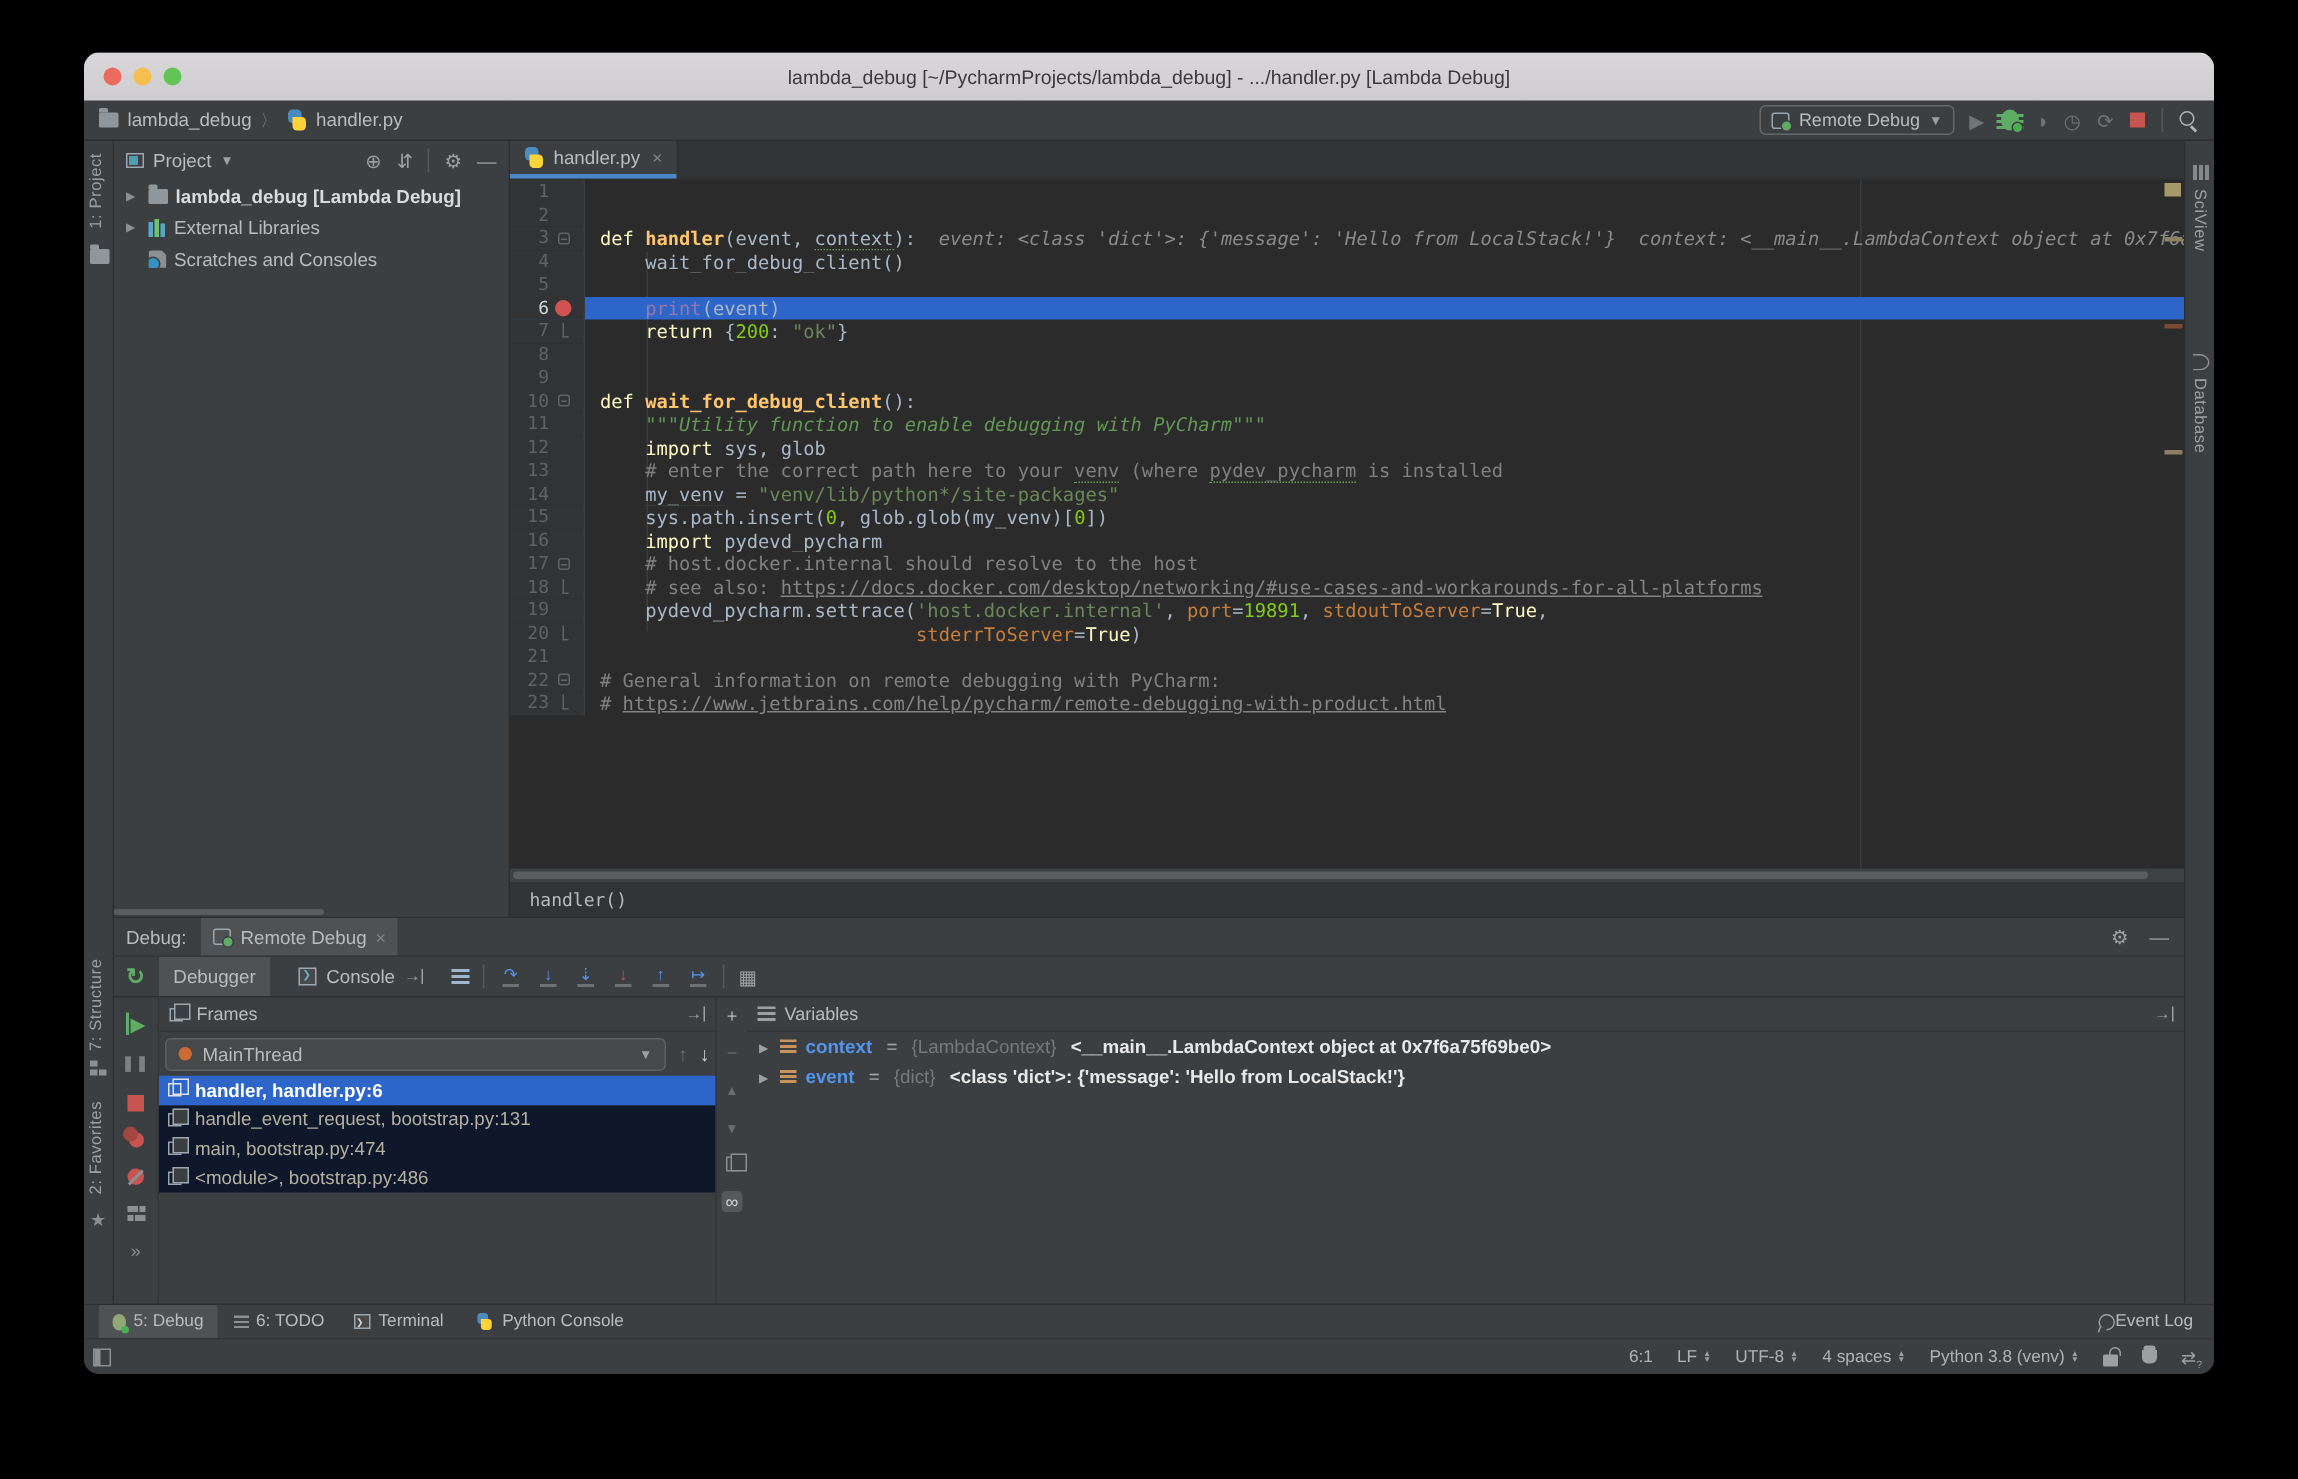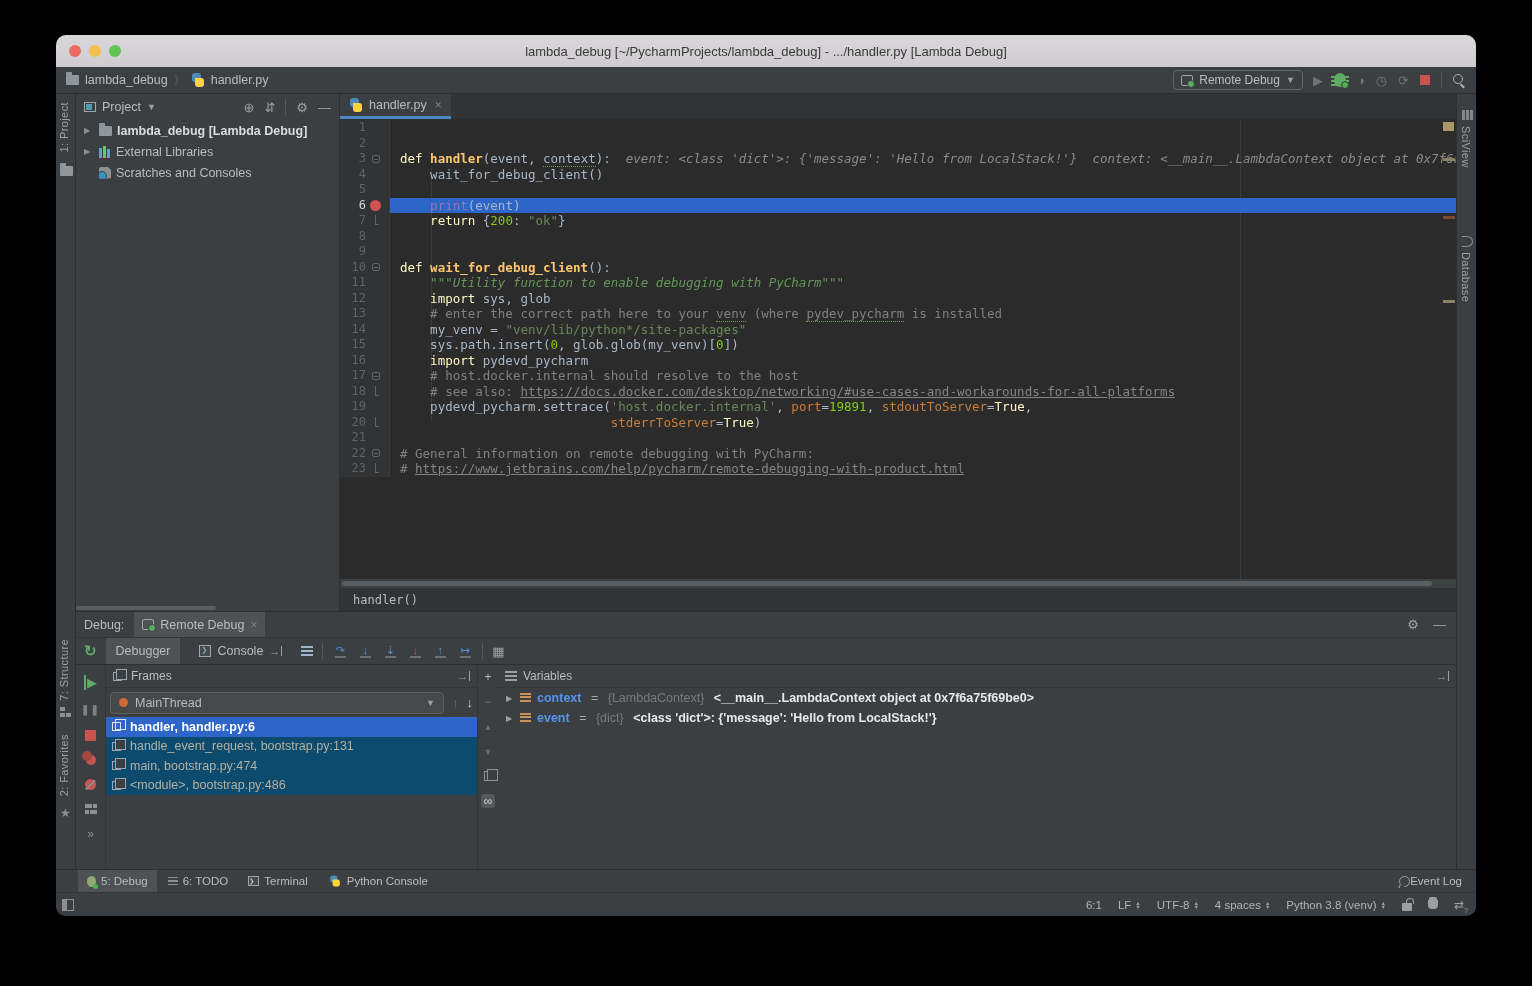--- a/index.html
+++ b/index.html
@@ -146,21 +146,21 @@
   .thread-row{flex:0 0 29px;display:flex;align-items:center;padding:0 4px;gap:8px;}
   .thread-dd{flex:1;height:22px;border:1px solid #5E6162;border-radius:4px;background:#45494A;display:flex;align-items:center;gap:7px;padding:0 8px;color:#BBBBBB;font-size:12.5px;}
   .tdot{width:9px;height:9px;border-radius:50%;background:#CE6A33;}
   .dd-caret{margin-left:auto;color:#9DA0A2;font-size:9px;}
   .arr{font-size:13px;font-weight:bold;}
   .arr.dim{color:#6A6D6F;}
   .arr.lit{color:#CFD2D4;}
   .frame-list{flex:1;overflow:hidden;}
   .frow{height:19.5px;display:flex;align-items:center;gap:6px;padding-left:6px;font-size:12.5px;color:#B3B1A0;}
   .frow.selected{background:#2E65C9;color:#FFFFFF;font-weight:bold;}
-  .frow.library{background:#0c4a6e;}
+  .frow.library{background:#0f172a;}
   .frow .i-frames{flex:0 0 auto;}
   .frow.selected .i-frames,.frow.selected .i-frames::before{border-color:#DDE3E8;background:transparent;}
 
   .vars-tools{flex:0 0 20px;display:flex;flex-direction:column;align-items:center;padding-top:6px;gap:13px;color:#BBBBBB;}
   .vt{font-size:12px;line-height:12px;}
   .vt.dim{color:#6A6D6F;}
   .vt.tri{font-size:9px;}
   .i-copy{display:inline-block;width:9px;height:10px;border:1px solid #8C9093;position:relative;}
   .i-copy::before{content:'';position:absolute;left:2px;top:-3px;width:9px;height:10px;border:1px solid #8C9093;background:#3C3F41;}
   .i-inf{background:#55595B;border-radius:3px;padding:0 3px;color:#D0D3D6;font-size:12px;}
@@ -168,21 +168,21 @@
   .variables{flex:1;display:flex;flex-direction:column;min-width:0;}
   .vrow{height:20px;display:flex;align-items:center;gap:6px;padding-left:8px;font-size:12.5px;white-space:pre;}
   .vexp{font-size:8px;color:#9DA0A2;width:8px;}
   .i-var{display:inline-block;width:11px;height:10px;background:repeating-linear-gradient(#C7935B 0 2px,transparent 2px 3.5px);}
   .vname{color:#5394EC;font-weight:bold;}
   .veq{color:#A9A9A9;}
   .vtype{color:#787878;}
   .vval{color:#E8E8E8;font-weight:bold;}
 
   
-  .bottom-bar{flex:0 0 22px;background:#3C3F41;border-top:1px solid #2E2E2E;display:flex;align-items:center;padding-left:22px;gap:2px;font-size:11.5px;color:#BBBBBB;}
+  .bottom-bar{flex:0 0 22px;background:#3C3F41;border-top:1px solid #2E2E2E;display:flex;align-items:center;padding-left:10px;gap:2px;font-size:11.5px;color:#BBBBBB;}
   .btab{height:22px;display:flex;align-items:center;gap:5px;padding:0 9px;}
   .btab.active{background:#4E5254;}
   .i-bugs{position:relative;display:inline-block;width:9px;height:11px;background:#8FA876;border-radius:5px/6px;}
   .i-bugs::after{content:'';position:absolute;right:-2px;bottom:-2px;width:5px;height:5px;border-radius:50%;background:#4CAF50;}
   .i-todo{display:inline-block;width:10px;height:9px;background:repeating-linear-gradient(#8C9093 0 1.5px,transparent 1.5px 3.5px);}
   .i-term{display:inline-block;width:11px;height:10px;background:#47494B;border:1px solid #9AA7B0;position:relative;}
   .i-term::before{content:'❯';position:absolute;left:0px;top:0;font-size:6px;color:#D0D3D6;}
   .bb-right{margin-left:auto;display:flex;align-items:center;gap:0;padding-right:14px;}
   .i-balloon{display:inline-block;width:11px;height:11px;border:1.5px solid #9DA0A2;border-radius:50%;position:relative;}
   .i-balloon::after{content:'';position:absolute;left:-1px;bottom:-3px;width:4px;height:4px;background:#3C3F41;border-left:1.5px solid #9DA0A2;transform:rotate(20deg);}

